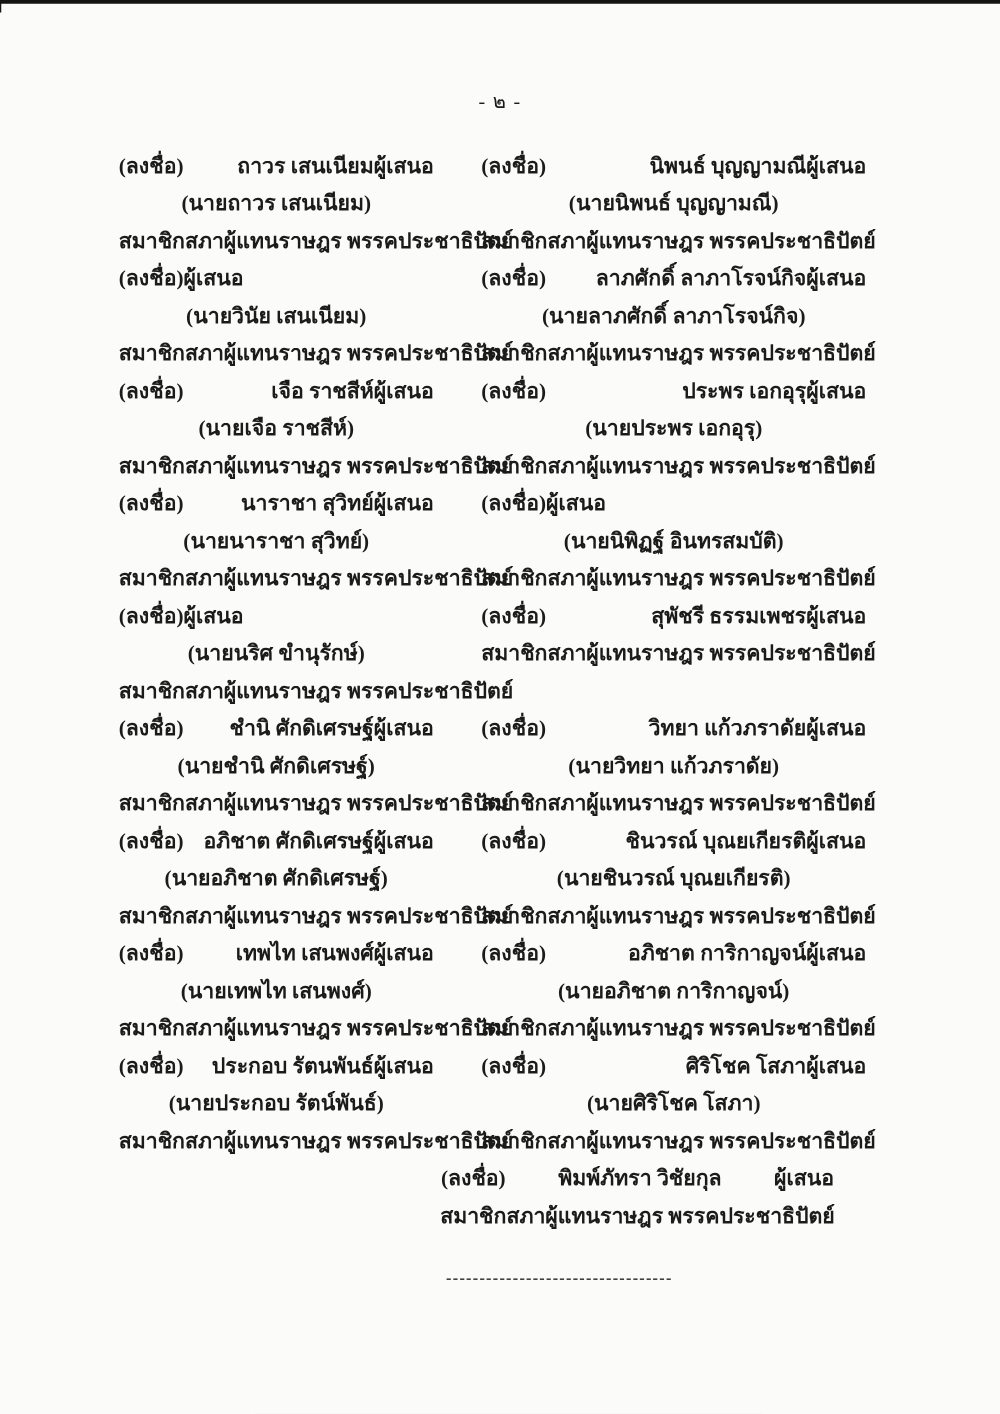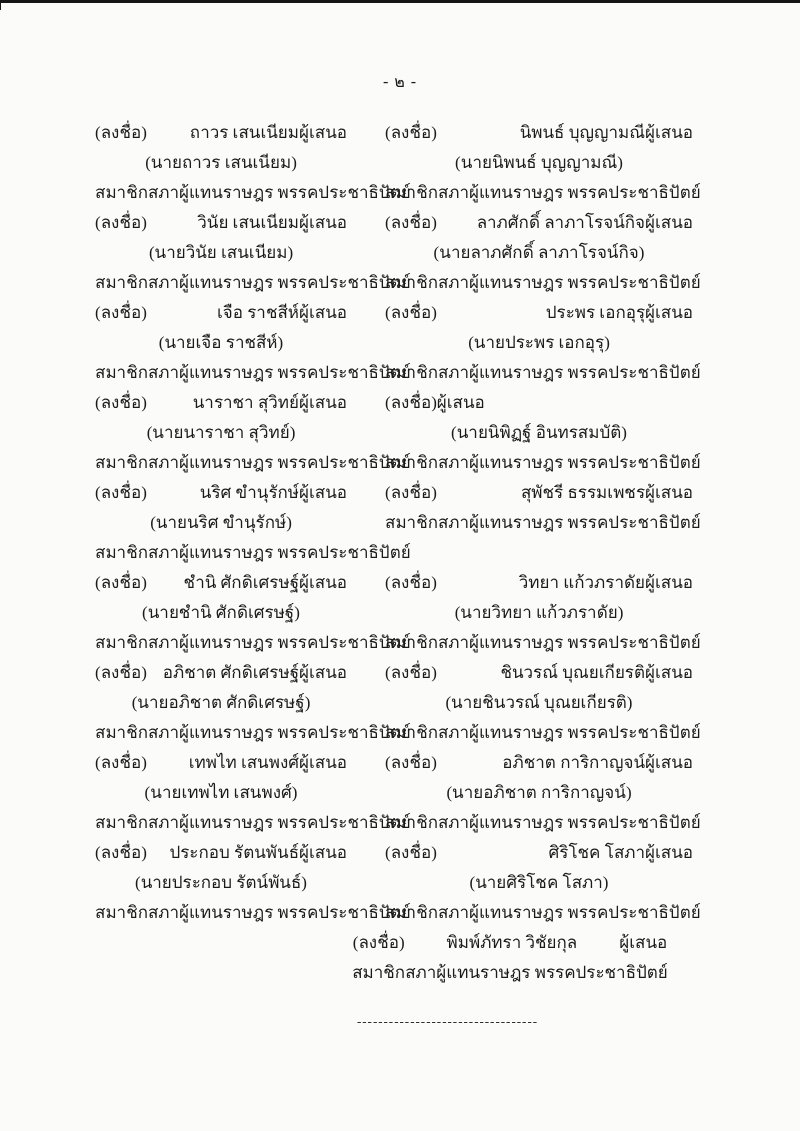--- a/index.html
+++ b/index.html
@@ -33,20 +33,21 @@
   .page-num {
     padding-top: 72px;
     text-align: center;
     font-size: 16px;
     letter-spacing: 1px;
     line-height: 20px;
   }
   .content {
     margin: 26px 0 0 95px;
     font-size: 17px;
+    font-weight: bold;
   }
   .sig-row {
     display: grid;
     grid-template-columns: 252px 308px;
     column-gap: 38px;
   }
   .line {
     height: 30px;
     line-height: 30px;
     white-space: nowrap;
@@ -105,21 +106,20 @@
         </div>
         <div class="line fullname-line">(นายนิพนธ์ บุญญามณี)</div>
         <div class="line party-line">สมาชิกสภาผู้แทนราษฎร พรรคประชาธิปัตย์</div>
       </div>
     </div>
 
     <div class="sig-row">
       <div>
         <div class="line sign-line">
           <span class="sign-label">(ลงชื่อ)</span>
-          <span class="signer-name">วินัย เสนเนียม</span>
           <span class="proposer-label">ผู้เสนอ</span>
         </div>
         <div class="line fullname-line">(นายวินัย เสนเนียม)</div>
         <div class="line party-line">สมาชิกสภาผู้แทนราษฎร พรรคประชาธิปัตย์</div>
       </div>
       <div>
         <div class="line sign-line">
           <span class="sign-label">(ลงชื่อ)</span>
           <span class="signer-name">ลาภศักดิ์ ลาภาโรจน์กิจ</span>
           <span class="proposer-label">ผู้เสนอ</span>
@@ -167,21 +167,20 @@
         </div>
         <div class="line fullname-line">(นายนิพิฏฐ์ อินทรสมบัติ)</div>
         <div class="line party-line">สมาชิกสภาผู้แทนราษฎร พรรคประชาธิปัตย์</div>
       </div>
     </div>
 
     <div class="sig-row">
       <div>
         <div class="line sign-line">
           <span class="sign-label">(ลงชื่อ)</span>
-          <span class="signer-name">นริศ ขำนุรักษ์</span>
           <span class="proposer-label">ผู้เสนอ</span>
         </div>
         <div class="line fullname-line">(นายนริศ ขำนุรักษ์)</div>
         <div class="line party-line">สมาชิกสภาผู้แทนราษฎร พรรคประชาธิปัตย์</div>
       </div>
       <div>
         <div class="line sign-line">
           <span class="sign-label">(ลงชื่อ)</span>
           <span class="signer-name">สุพัชรี ธรรมเพชร</span>
           <span class="proposer-label">ผู้เสนอ</span>

